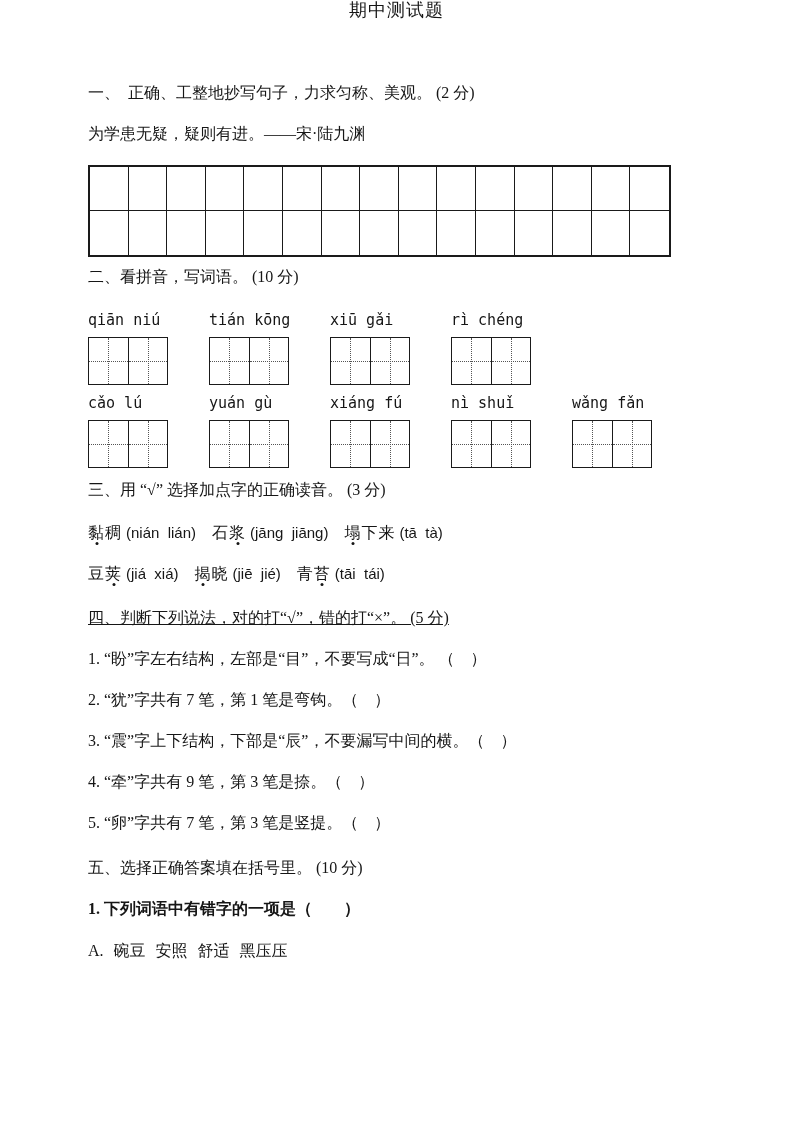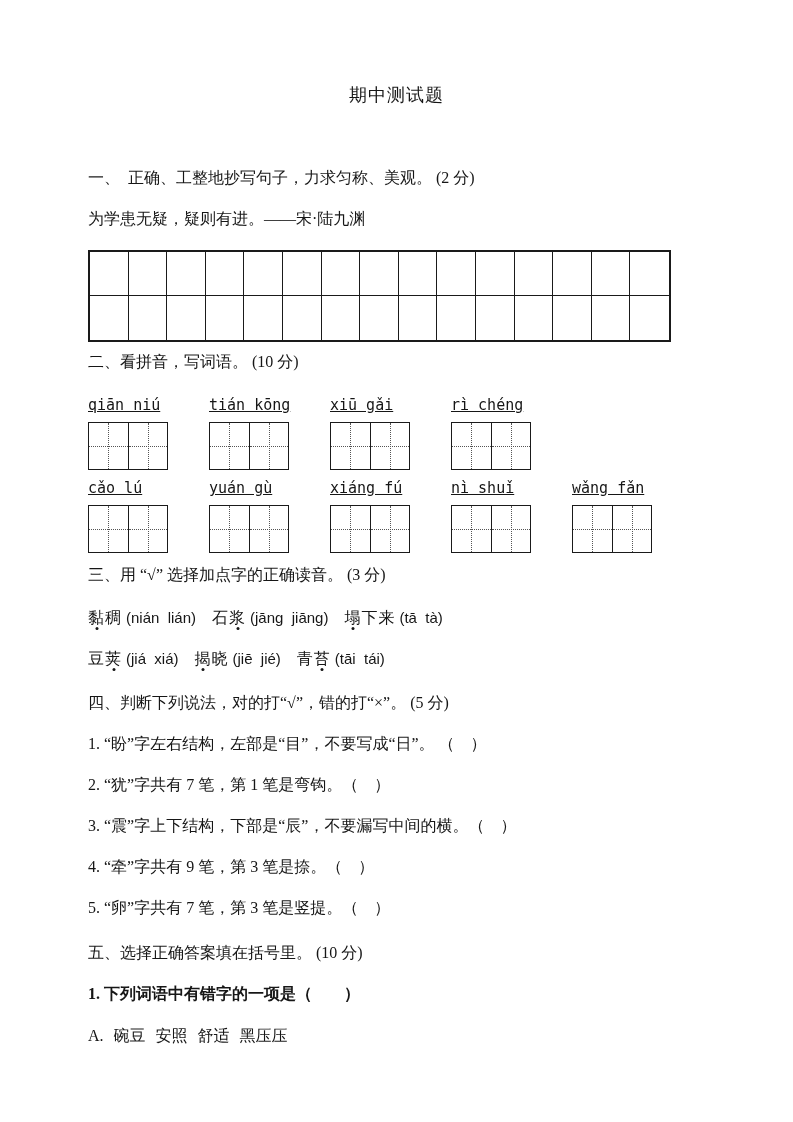--- a/index.html
+++ b/index.html
@@ -8,21 +8,20 @@
     width:793px; height:1122px;
     background:#ffffff;
     color:#161616;
     font-family:"Liberation Serif","DejaVu Serif",serif;
     font-size:16px;
     overflow:hidden;
   }
   .content { padding:0 74px 0 88px; }
   .title {
     text-align:center;
-    padding-top:85px;
     font-size:18px;
     letter-spacing:1px;
     line-height:20px;
   }
   .l { line-height:20px; white-space:pre-wrap; }
   .s1h { margin-top:63px; }
   .sentence { margin-top:21px; }
 
   
   .copy-grid {
@@ -34,21 +33,21 @@
     grid-template-columns:repeat(15,1fr);
     grid-template-rows:repeat(2,1fr);
   }
   .gcell { border-right:1.5px solid #1a1a1a; border-bottom:1.5px solid #1a1a1a; }
   .gcell:nth-child(15n) { border-right:none; }
   .gcell:nth-child(n+16) { border-bottom:none; }
 
   .s2h { margin-top:10px; }
 
   
-  .py-row { display:flex; gap:43px; margin-top:24px;text-decoration:underline; }
+  .py-row { display:flex; gap:43px; margin-top:24px; }
   .py-row.second { margin-top:9px; }
   .py-group { width:78px; flex:none; }
   .py-label {
     font-family:"DejaVu Sans Mono",monospace;
     font-size:15px; line-height:18px;
     white-space:nowrap;
   }
   .tzg {
     margin-top:8px;
     box-sizing:content-box;
@@ -74,21 +73,21 @@
   .hz { letter-spacing:1px; }
   .udot { position:relative; }
   .udot::after {
     content:""; position:absolute;
     left:50%; transform:translateX(-50%);
     bottom:-4px; width:3px; height:3px;
     background:#161616; border-radius:50%;
   }
   .pyo { font-family:Liberation Sans, sans-serif; font-size:15px; margin-left:4px; }
 
-  .s4h { margin-top:23px; }
+  .s4h { margin-top:23px;text-decoration:underline; }
   .judge-item { margin-top:21px; line-height:20px; white-space:pre-wrap; }
 
   .s5h { margin-top:25px; }
   .choice-q { margin-top:21px;font-weight:bold; }
   .choice-a { margin-top:22px; word-spacing:6px; }
 </style>
 </head>
 <body>
 
 <div class="page">

